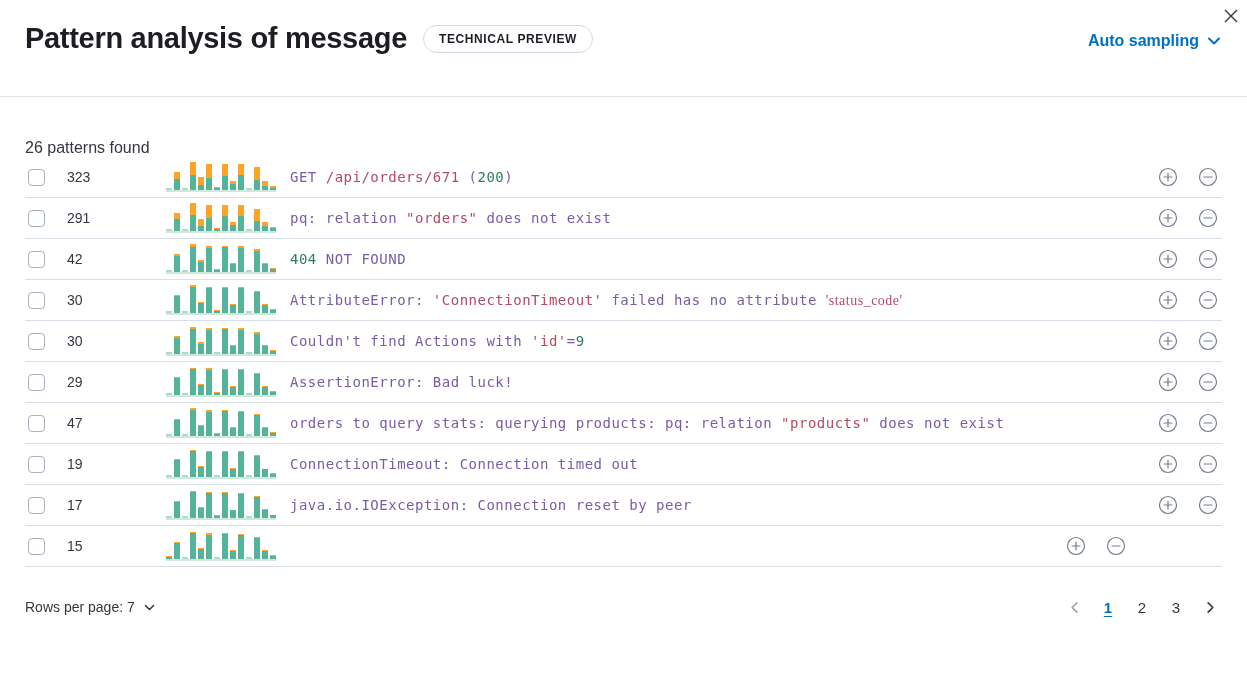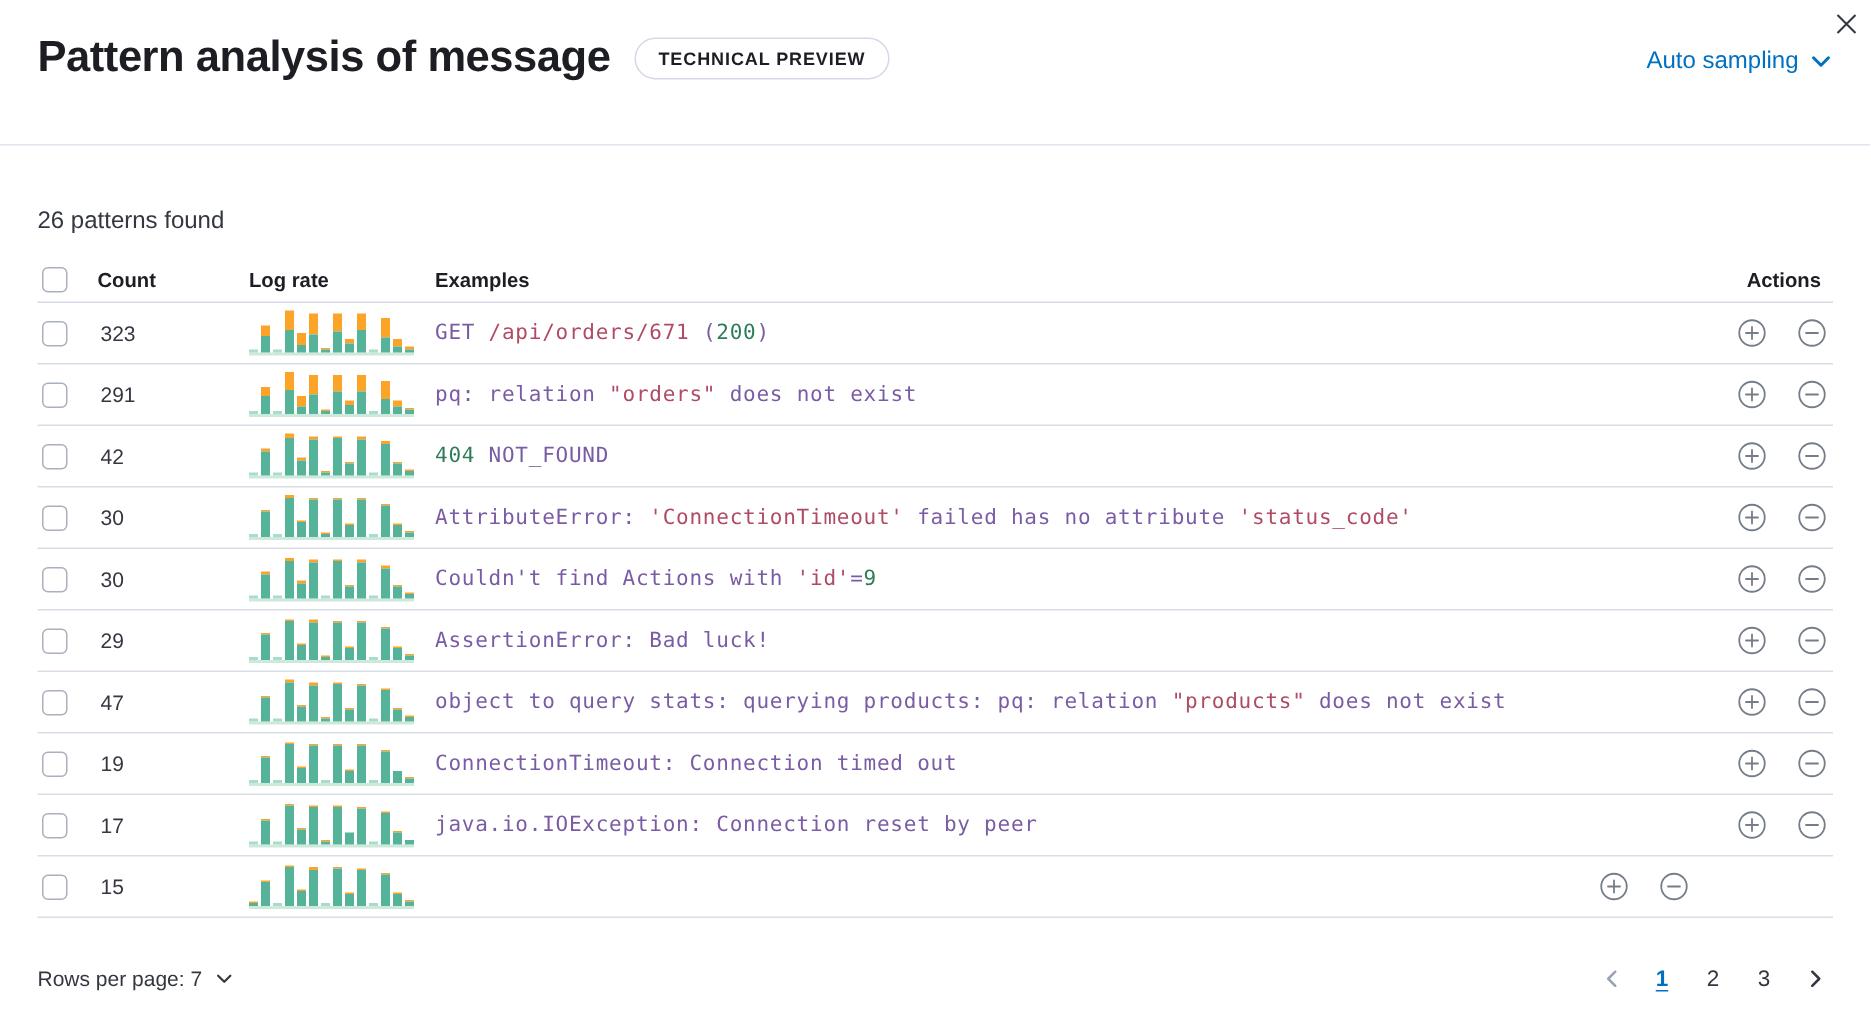--- a/index.html
+++ b/index.html
@@ -13,21 +13,21 @@
                align-items:center; justify-content:center; }
 
   .flyout-header { padding:22px 25px 0 25px; height:97px;
                    border-bottom:1px solid #E0E6ED; position:relative; }
   .title-row { display:flex; align-items:center; gap:16px; }
   h1.title { font-size:29px; font-weight:700; color:#1D1E24; letter-spacing:-0.3px; }
   .badge { display:inline-flex; align-items:center; border:1px solid #D3DAE6;
            border-radius:15px; padding:6px 15px; font-size:12px; font-weight:700;
            letter-spacing:0.6px; color:#1D1E24; background:#fff; white-space:nowrap; }
   .sampling { position:absolute; right:25px; top:32px; display:flex; align-items:center;
-              gap:7px; cursor:pointer; font-size:16px; color:#0071C2; }
+              gap:7px; cursor:pointer; font-size:16px; color:#0071C2;font-weight:bold; }
 
   .content { padding:0 25px; }
   .summary { margin-top:42px; font-size:16px; color:#343741; }
 
   .grid-row { display:grid; grid-template-columns:40px 101px 124px 1fr 92px;
               align-items:center; }
   .thead { height:31px; margin-top:14px; border-bottom:1px solid #D3DAE6;
            font-size:13.5px; font-weight:700; color:#1D1E24; }
   .th-actions { text-align:right; padding-right:8px; }
   .trow { height:41px; border-bottom:1px solid #D8DEE8; }
@@ -85,29 +85,20 @@
       <svg width="16" height="16" viewBox="0 0 16 16">
         <path d="M3 5.5 L8 10.5 L13 5.5" stroke="#0071C2" stroke-width="2" fill="none" stroke-linecap="round" stroke-linejoin="round"></path>
       </svg>
     </div>
   </header>
 
   <main class="content">
     <div class="summary">26 patterns found</div>
 
     <div>
-      <div class="grid-row thead">
-        <div>
-            <div class="checkbox"></div>
-          </div>
-        <div>Count</div>
-        <div>Log rate</div>
-        <div>Examples</div>
-        <div class="th-actions">Actions</div>
-      </div>
       <div id="rows">
           <div class="grid-row trow">
             <div>
               <div class="checkbox"></div>
             </div>
             <div class="count-cell">323</div>
             <div>
               <div class="sparkline">
                 <div class="bar">
                   <div class="seg-t" style="height: 2px; background: rgb(171, 220, 201);"></div>
@@ -391,21 +382,21 @@
                 <div class="bar">
                   <div class="seg-o" style="height: 1px; background: rgb(252, 164, 40);"></div>
                   <div class="seg-t" style="height: 8px; background: rgb(85, 179, 153);"></div>
                 </div>
                 <div class="bar">
                   <div class="seg-o" style="height: 1px; background: rgb(252, 164, 40);"></div>
                   <div class="seg-t" style="height: 3px; background: rgb(85, 179, 153);"></div>
                 </div>
               </div>
             </div>
-            <div class="example-cell"><span style="color: rgb(122, 92, 165);">AttributeError: </span><span style="color: rgb(175, 76, 100);">'ConnectionTimeout'</span><span style="color: rgb(122, 92, 165);"> failed has no attribute </span><span style="color: rgb(175, 76, 100);">'status_code'</span></div>
+            <div class="example-cell"><span style="color: rgb(122, 92, 165);">AttributeError: </span><span style="color: rgb(175, 76, 100);">'ConnectionTimeout'</span><span style="color: rgb(122, 92, 165);"> failed has no attribute </span><span style="color: rgb(175, 76, 100); font-family: Liberation Serif, serif;">'status_code'</span></div>
             <div class="actions-cell">
               <button class="icon-btn">
                 <svg width="20" height="20" viewBox="0 0 20 20">
                   <circle cx="10" cy="10" r="8.5" fill="none" stroke="#757D89" stroke-width="1.2"></circle>
                   <path d="M6 10 H14 M10 6 V14" stroke="#757D89" stroke-width="1.2" fill="none" stroke-linecap="round"></path>
                 </svg>
               </button>
               <button class="icon-btn">
                 <svg width="20" height="20" viewBox="0 0 20 20">
                   <circle cx="10" cy="10" r="8.5" fill="none" stroke="#757D89" stroke-width="1.2"></circle>
@@ -624,21 +615,21 @@
                 <div class="bar">
                   <div class="seg-o" style="height: 1px; background: rgb(252, 164, 40);"></div>
                   <div class="seg-t" style="height: 8px; background: rgb(85, 179, 153);"></div>
                 </div>
                 <div class="bar">
                   <div class="seg-o" style="height: 1px; background: rgb(252, 164, 40);"></div>
                   <div class="seg-t" style="height: 3px; background: rgb(85, 179, 153);"></div>
                 </div>
               </div>
             </div>
-            <div class="example-cell"><span style="color: rgb(122, 92, 165);">object to query stats: querying products: pq: relation </span><span style="color: rgb(175, 76, 100);">"products"</span><span style="color: rgb(122, 92, 165);"> does not exist</span></div>
+            <div class="example-cell"><span style="color: rgb(122, 92, 165);">orders to query stats: querying products: pq: relation </span><span style="color: rgb(175, 76, 100);">"products"</span><span style="color: rgb(122, 92, 165);"> does not exist</span></div>
             <div class="actions-cell">
               <button class="icon-btn">
                 <svg width="20" height="20" viewBox="0 0 20 20">
                   <circle cx="10" cy="10" r="8.5" fill="none" stroke="#757D89" stroke-width="1.2"></circle>
                   <path d="M6 10 H14 M10 6 V14" stroke="#757D89" stroke-width="1.2" fill="none" stroke-linecap="round"></path>
                 </svg>
               </button>
               <button class="icon-btn">
                 <svg width="20" height="20" viewBox="0 0 20 20">
                   <circle cx="10" cy="10" r="8.5" fill="none" stroke="#757D89" stroke-width="1.2"></circle>

